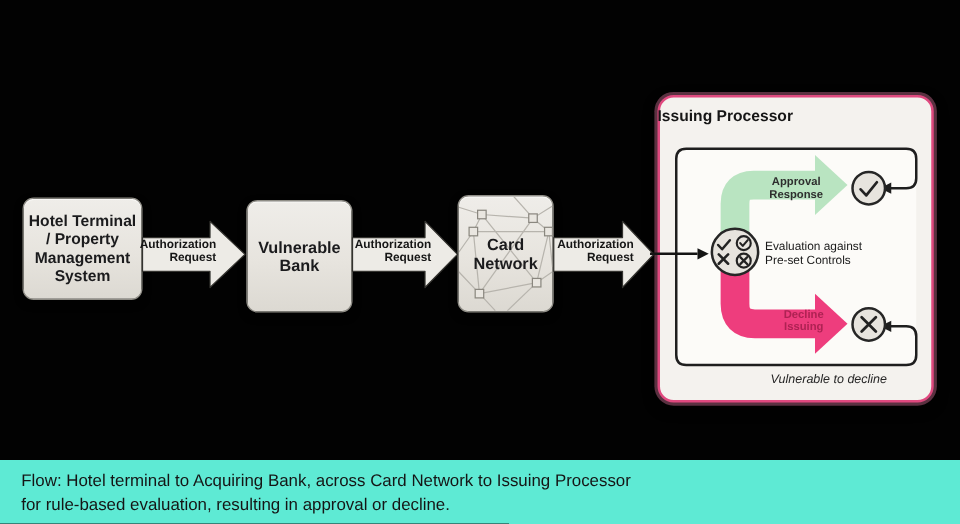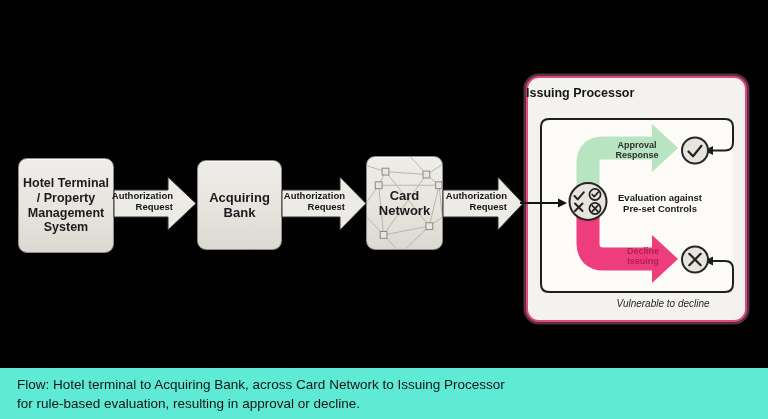--- a/index.html
+++ b/index.html
@@ -10,21 +10,21 @@
   
   .node {
     position:absolute; z-index:1;
     background: linear-gradient(180deg,#efede9 0%, #e7e4de 55%, #dcd9d2 100%);
     border:1px solid #8f8d86; border-radius:9px;
     box-shadow: inset 0 1px 0 rgba(255,255,255,.65), 0 3px 6px rgba(0,0,0,.55);
     display:flex; align-items:center; justify-content:center; text-align:center;
   }
   .node .lbl { color:#1b1b1d; font-weight:600; line-height:1.18; }
 
-  #box-hotel   { left:18px;  top:158px; width:96px; height:95px; }
+  #box-hotel   { left:18px;  top:158px; width:96px; height:82px; }
   #box-hotel .lbl { width:90px; font-size:12.5px; }
   #box-acquiring { left:197px; top:160px; width:85px; height:90px; }
   #box-acquiring .lbl { width:66px; font-size:13px; }
   #box-network { left:366px; top:156px; width:77px; height:94px; overflow:hidden; }
   #box-network .lbl { position:relative; z-index:2; width:58px; font-size:13px; }
   #box-network svg.net { position:absolute; inset:0; z-index:1; }
 
   
   #issuing-box {
     position:absolute; z-index:1; left:526px; top:76px; width:221px; height:246px;
@@ -42,43 +42,43 @@
   #auth1 { left:109px; top:191px; }
   #auth2 { left:281px; top:191px; }
   #auth3 { left:443px; top:191px; }
 
   #issuing-title { left:526px; top:86px; width:221px; text-align:left;
                    font-size:12.5px; font-weight:600; color:#161616; }
   #approval-label { left:605px; top:140px; width:64px; text-align:center;
                     font-size:9px; font-weight:600; color:#2e2e2e; line-height:1.16; }
   #decline-label  { left:611px; top:246px; width:64px; text-align:center;
                     font-size:9px; font-weight:600; color:#ae2253; line-height:1.16; }
-  #evaluation-label { left:612px; top:192px; width:96px; text-align:center;
-                      font-size:9.5px; font-weight:700; color:#1a1a1a; line-height:1.17; }
+  #evaluation-label { left:612px; top:192px; width:96px; text-align:left;
+                      font-size:9.5px; font-weight:400; color:#1a1a1a; line-height:1.17; }
   #vulnerable-note { left:604px; top:298px; width:118px; text-align:center;
                      font-style:italic; font-size:10px; font-weight:500; color:#262626; }
 
   
   #caption {
     position:absolute; left:0; top:368px; width:768px; height:51px;
     background:#5eead4; color:#151515; z-index:2;
     padding:8px 16px 0 17px; font-size:13.5px; line-height:18.5px;
   }
 </style>
 </head>
 <body>
 
 <div id="stage">
 
   <div class="node" id="box-hotel">
     <div class="lbl">Hotel Terminal / Property Management System</div>
   </div>
 
   <div class="node" id="box-acquiring">
-    <div class="lbl">Acquiring Bank</div>
+    <div class="lbl">Vulnerable Bank</div>
   </div>
 
   <div class="node" id="box-network">
     <svg class="net" viewBox="0 0 77 94">
       <g stroke="#b7b4ad" stroke-width="1" fill="none">
         <path d="M0,9 L19,15 L61,18 L77,8"></path>
         <path d="M19,15 L12,29 L0,46"></path>
         <path d="M12,29 L74,29"></path>
         <path d="M61,18 L74,29 L77,58"></path>
         <path d="M61,18 L45,0"></path>

